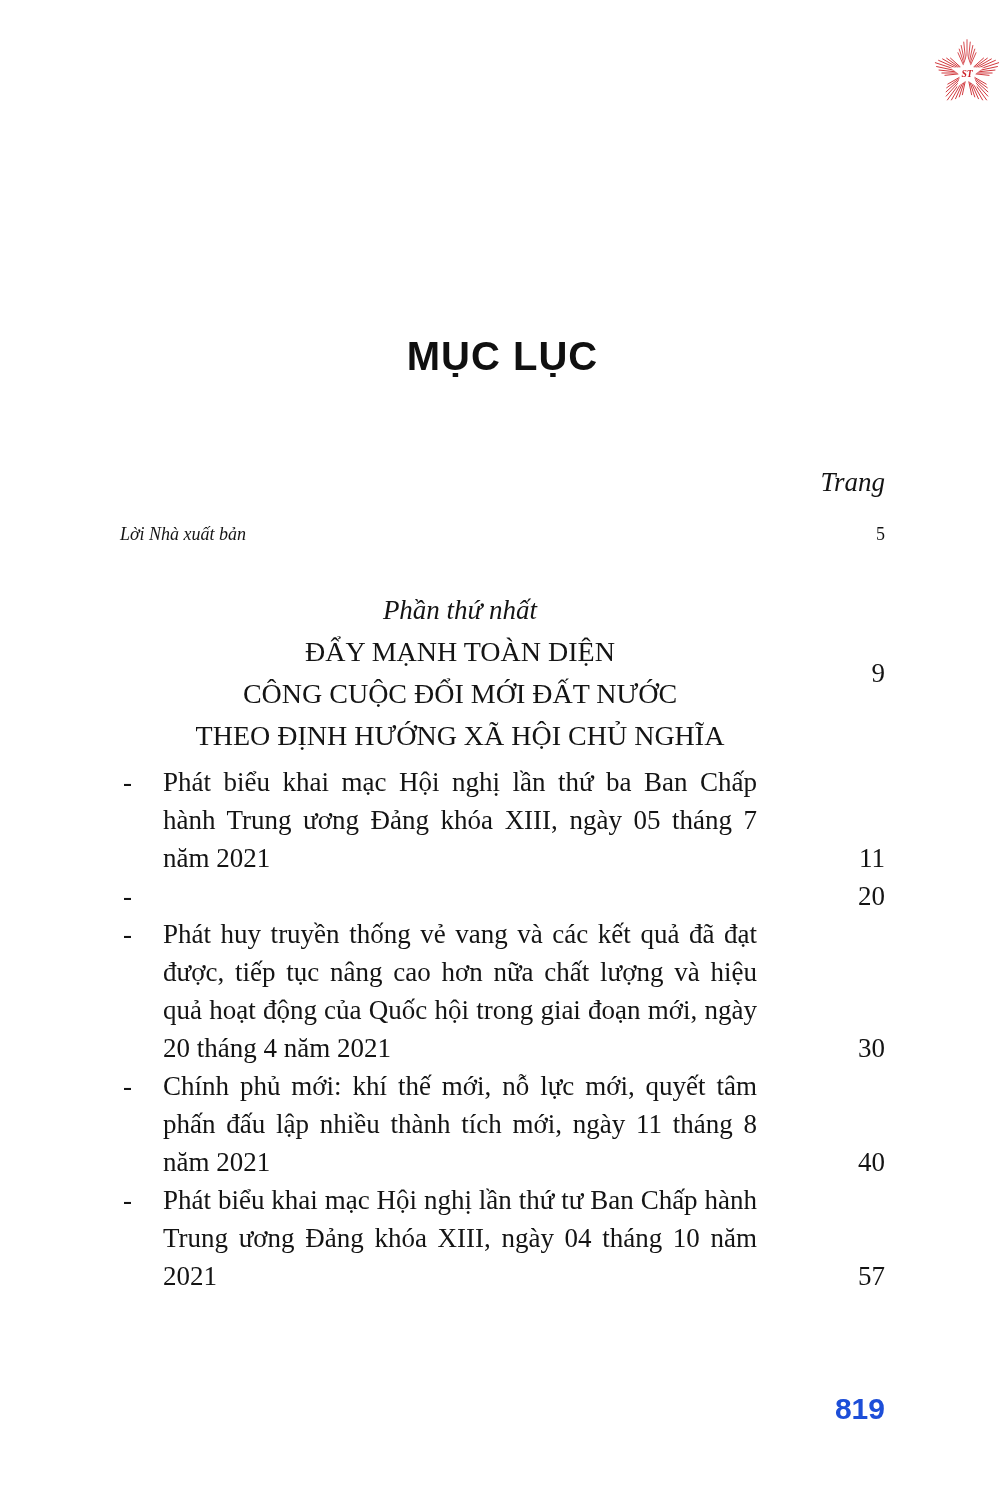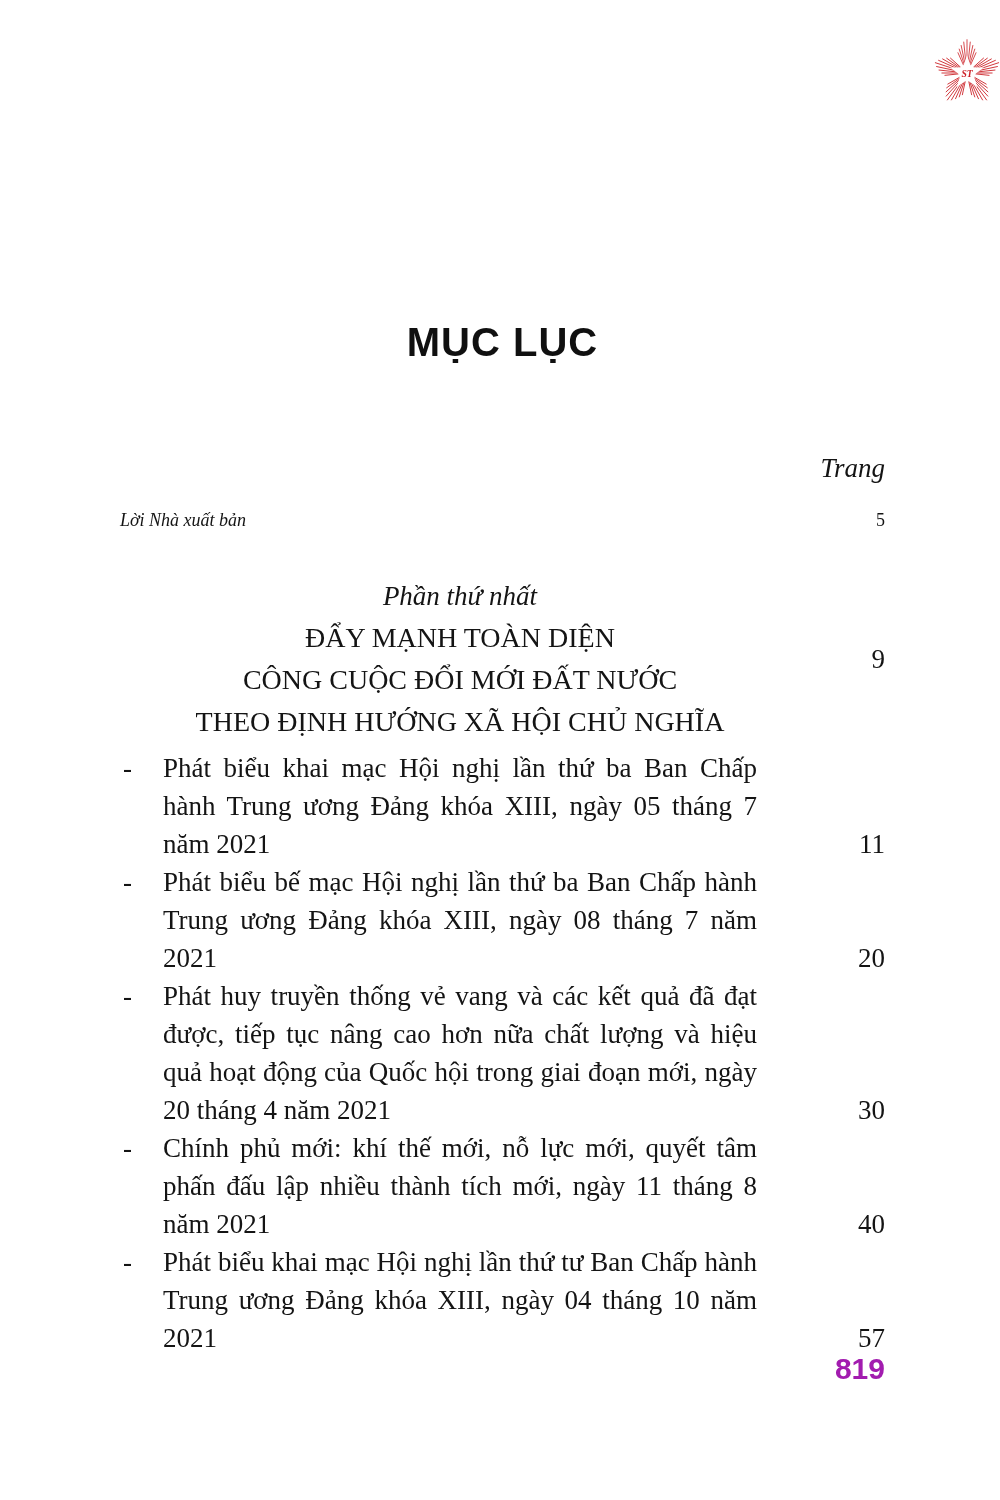--- a/index.html
+++ b/index.html
@@ -11,21 +11,21 @@
     position: relative;
     overflow: hidden;
   }
   .logo {
     position: absolute;
     left: 930px; top: 36px;
     width: 74px; height: 74px;
   }
   .content {
     position: absolute;
-    left: 120px; top: 2px;
+    left: 120px; top: 16px;
     width: 765px;
   }
   .page-title {
     margin: 318px 0 0 0;
     text-align: center;
     font-family: "Liberation Sans", "DejaVu Sans", sans-serif;
     font-weight: bold;
     font-size: 40px;
     letter-spacing: 1px;
     color: #101010;
@@ -83,26 +83,26 @@
   .toc-text {
     width: 594px;
     text-align: justify;
   }
   .toc-page {
     flex: 1;
     text-align: right;
   }
   .folio {
     position: absolute;
-    top: 1352px;
+    top: 1392px;
     right: 115px;
     font-family: "Liberation Sans", "DejaVu Sans", sans-serif;
     font-weight: bold;
     font-size: 30px;
-    color: #a21caf;
+    color: #1d4ed8;
   }
 </style>
 </head>
 <body>
 
 <div>
 
   <div class="logo">
     <svg viewBox="0 0 100 100" width="74" height="74">
       <g stroke="#cc2127" stroke-width="1.1" fill="none" stroke-linecap="round">
@@ -151,21 +151,20 @@
     <div class="items">
 
       <div class="toc-row">
         <span class="toc-dash">-</span>
         <span class="toc-text">Phát biểu khai mạc Hội nghị lần thứ ba Ban Chấp hành Trung ương Đảng khóa XIII, ngày 05 tháng 7 năm 2021</span>
         <span class="toc-page">11</span>
       </div>
 
       <div class="toc-row">
         <span class="toc-dash">-</span>
-        <span class="toc-text">Phát biểu bế mạc Hội nghị lần thứ ba Ban Chấp hành Trung ương Đảng khóa XIII, ngày 08 tháng 7 năm 2021</span>
         <span class="toc-page">20</span>
       </div>
 
       <div class="toc-row">
         <span class="toc-dash">-</span>
         <span class="toc-text">Phát huy truyền thống vẻ vang và các kết quả đã đạt được, tiếp tục nâng cao hơn nữa chất lượng và hiệu quả hoạt động của Quốc hội trong giai đoạn mới, ngày 20 tháng 4 năm 2021</span>
         <span class="toc-page">30</span>
       </div>
 
       <div class="toc-row">

